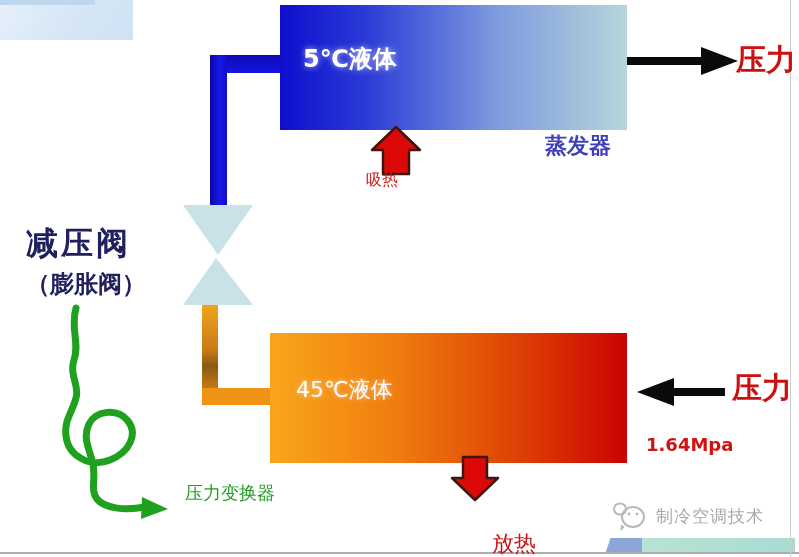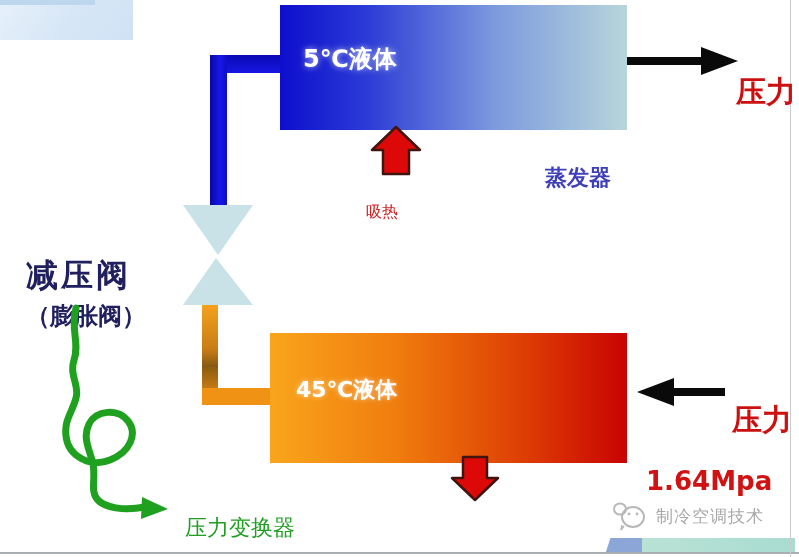--- a/index.html
+++ b/index.html
@@ -19,44 +19,44 @@
   .right-line{position:absolute;left:790px;top:0;width:1px;height:557px;background:#cccccc;}
 
   
   .evaporator{position:absolute;left:280px;top:5px;width:347px;height:125px;
     background:linear-gradient(90deg,#0d0ecd 0%,#2b3bd6 25%,#7d9ade 62%,#b7d6da 100%);}
   .evaporator .content{position:absolute;left:23px;top:38px;color:#ffffff;
     font-size:24px;font-weight:bold;text-shadow:0 0 6px rgba(255,255,255,.7);}
   .condenser{position:absolute;left:270px;top:333px;width:357px;height:130px;
     background:linear-gradient(90deg,#f9a51c 0%,#f07d0e 35%,#dd3c04 72%,#c80303 100%);}
   .condenser .content{position:absolute;left:26px;top:42px;color:#ffffff;
-    font-size:22px;font-weight:bold;text-shadow:0 0 5px rgba(255,255,255,.6);}
+    font-size:22px;font-weight:normal;text-shadow:0 0 5px rgba(255,255,255,.6);}
 
   
   .pipe-blue-v{position:absolute;left:210px;top:55px;width:17px;height:152px;
     background:linear-gradient(90deg,#0909a8,#1717e8 60%,#0d0dc8);}
   .pipe-blue-h{position:absolute;left:210px;top:55px;width:76px;height:18px;
     background:linear-gradient(180deg,#0a0ab2,#1616e4);}
   .pipe-orange-v{position:absolute;left:202px;top:304px;width:16px;height:100px;
     background:linear-gradient(180deg,#f5a21d 0%,#c87d16 45%,#8a5a12 62%,#ef9018 100%);}
   .pipe-orange-h{position:absolute;left:202px;top:388px;width:70px;height:17px;background:#f09315;}
 
   
-  .lbl{position:absolute;white-space:nowrap;margin-top:32px;}
+  .lbl{position:absolute;white-space:nowrap;}
   .evap-label{left:545px;top:131px;font-size:22px;color:#3f3fb8;font-weight:bold;}
   .cond-label{left:542px;top:306px;font-size:22px;color:#cc3326;}
   .heat-absorb-label{left:366px;top:170px;font-size:16px;color:#cc2222;}
   .heat-release-label{left:492px;top:529px;font-size:22px;color:#cc1515;}
   .pressure-word-top{left:736px;top:40px;font-size:30px;font-weight:bold;color:#cc0f0f;}
   .pressure-val-top{left:670px;top:94px;font-size:26px;font-weight:bold;color:#d11212;}
   .pressure-word-bottom{left:732px;top:368px;font-size:30px;font-weight:bold;color:#cc0f0f;}
-  .pressure-val-bottom{left:646px;top:434px;font-size:26px;font-weight:bold;color:#d11212;}
+  .pressure-val-bottom{left:646px;top:434px;font-size:18px;font-weight:bold;color:#d11212;}
   .valve-name{left:26px;top:222px;font-size:32px;font-weight:900;color:#20205e;letter-spacing:3px;}
   .valve-alias{left:26px;top:268px;font-size:24px;font-weight:bold;color:#20205e;}
-  .transformer-label{left:185px;top:481px;font-size:22px;color:#1f9e22;}
+  .transformer-label{left:185px;top:481px;font-size:18px;color:#1f9e22;}
 
   .svg-abs{position:absolute;}
   .watermark{position:absolute;left:612px;top:500px;display:flex;align-items:center;gap:8px;}
   .watermark .wm-text{font-size:17px;color:#a8a8a8;letter-spacing:1px;}
 </style>
 </head>
 <body>
 
 <div id="slide">
 

